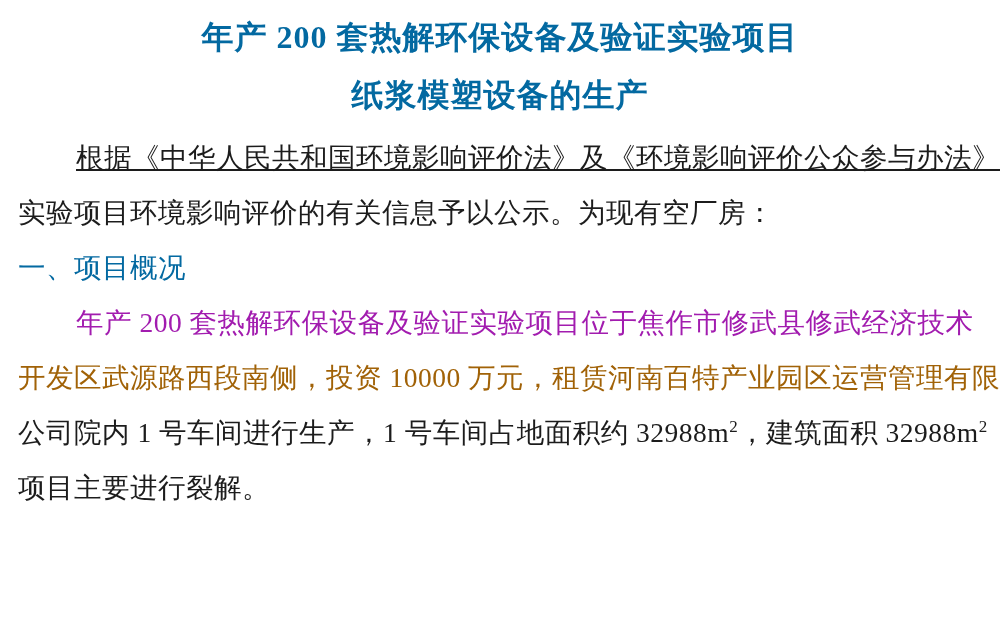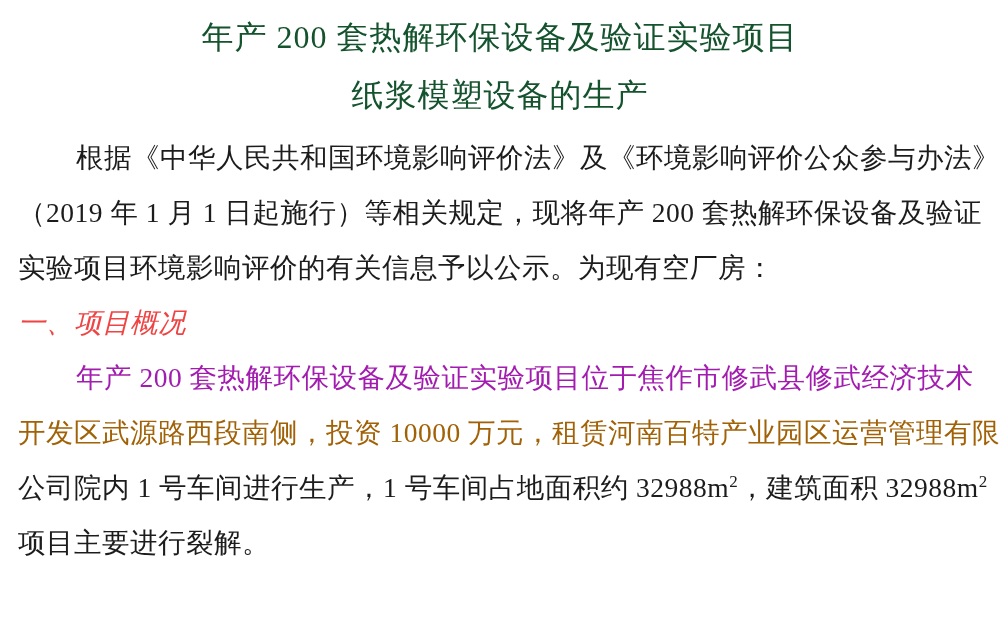--- a/index.html
+++ b/index.html
@@ -12,23 +12,23 @@
   .page {
     width: 1000px;
     height: 620px;
     background: #ffffff;
     padding: 8px 18px 0 18px;
     overflow: hidden;
   }
   .title-line {
     text-align: center;
     font-size: 32px;
-    font-weight: normal;
+    font-weight: bold;
     line-height: 58px;
-    color: #14532d;
+    color: #0369a1;
     letter-spacing: 1px;
     white-space: nowrap;
   }
   .doc-body {
     margin-top: 6px;
   }
   .body-line {
     font-size: 27.5px;
     line-height: 55px;
     height: 55px;
@@ -47,22 +47,21 @@
 </style>
 </head>
 <body>
 
 <div class="page" style="background: rgb(255, 255, 255);">
   <div class="doc-title">
     <div class="title-line">年产 200 套热解环保设备及验证实验项目</div>
     <div class="title-line">纸浆模塑设备的生产</div>
   </div>
   <div class="doc-body">
-      <div class="body-line indent" style="color: rgb(28, 28, 28);"><span>根据《中华人民共和国环境影响评价法》及《环境影响评价公众参与办法》</span></div>
-      <div class="body-line" style="color: rgb(28, 28, 28);"><span>（2019 年 1 月 1 日起施行）等相关规定，现将年产 200 套热解环保设备及验证</span></div>
+      <div class="body-line indent" style="color: rgb(28, 28, 28); text-decoration: underline;"><span>根据《中华人民共和国环境影响评价法》及《环境影响评价公众参与办法》</span></div>
       <div class="body-line" style="color: rgb(28, 28, 28);"><span>实验项目环境影响评价的有关信息予以公示。为现有空厂房：</span></div>
-      <div class="body-line" style="color: #ef4444; font-style: italic;"><span>一、项目概况</span></div>
+      <div class="body-line" style="color: #0369a1;"><span>一、项目概况</span></div>
       <div class="body-line indent" style="color: #a21caf;"><span>年产 200 套热解环保设备及验证实验项目位于焦作市修武县修武经济技术</span></div>
       <div class="body-line" style="color: #a16207;"><span>开发区武源路西段南侧，投资 10000 万元，租赁河南百特产业园区运营管理有限</span></div>
       <div class="body-line" style="color: rgb(28, 28, 28);"><span>公司院内 1 号车间进行生产，1 号车间占地面积约 32988m</span><sup>2</sup><span>，建筑面积 32988m</span><sup>2</sup><span>，</span></div>
       <div class="body-line" style="color: rgb(28, 28, 28);"><span>项目主要进行裂解。</span></div>
     </div>
 </div>
 
 </body></html>

